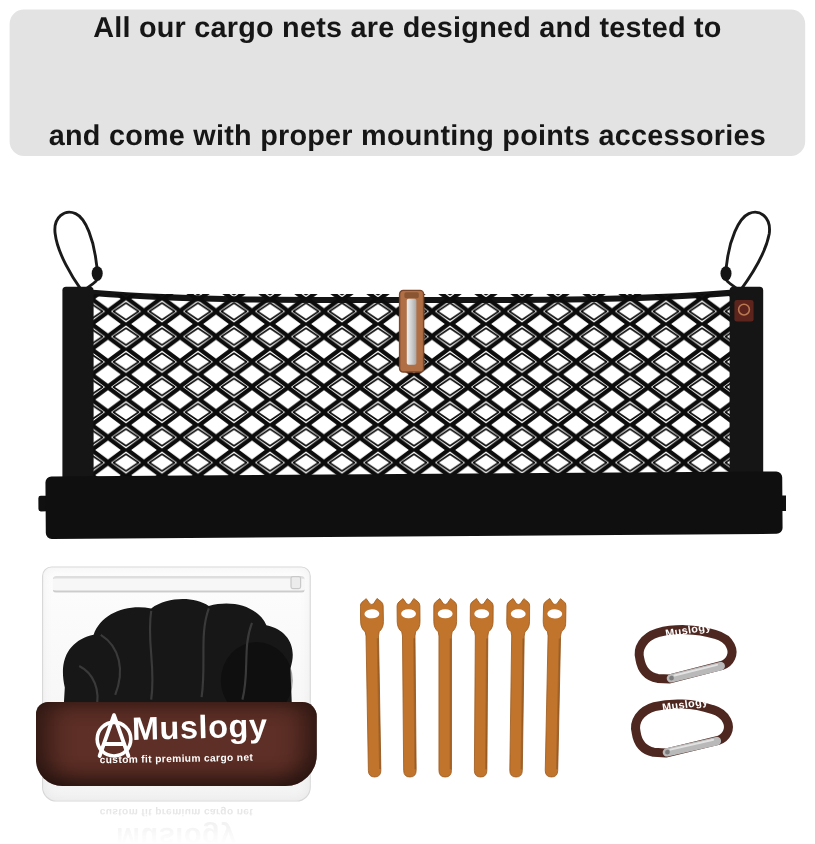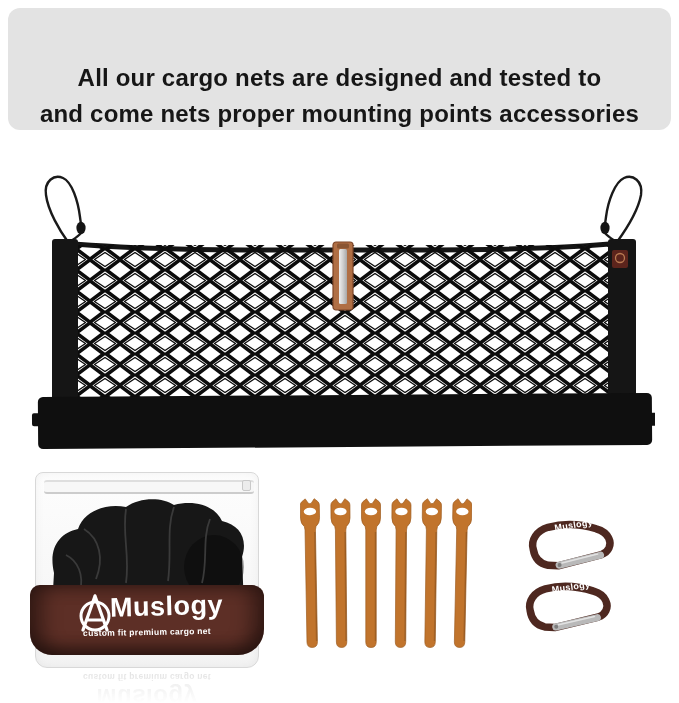--- a/index.html
+++ b/index.html
@@ -1,22 +1,22 @@
 <!DOCTYPE html>
 <html><head>
 <meta charset="utf-8">
 <style>
   html,body{margin:0;padding:0;background:#fff;}
   .canvas{position:relative;width:679px;height:703px;background:#ffffff;overflow:hidden;
           font-family:"Liberation Sans",sans-serif;}
 
   
   .header{position:absolute;left:8px;top:8px;width:663px;height:122px;background:#e3e3e3;
-          border-radius:12px;display:flex;flex-direction:column;justify-content:flex-end;
-          align-items:center;gap:4px;}
+          border-radius:12px;display:flex;flex-direction:column;justify-content:space-between;
+          align-items:center;gap:16px;}
   .header .line{font-size:24px;font-weight:700;color:#161616;line-height:32px;
                 white-space:nowrap;letter-spacing:0.2px;}
 
   
   .net-wrap{position:absolute;left:30px;top:165px;width:625px;height:292px;}
 
   
   .bag{position:absolute;left:33px;top:470px;width:228px;height:233px;}
   .bag-body{position:absolute;left:2px;top:2px;width:222px;height:194px;
             background:linear-gradient(#fdfdfd,#f3f3f3);
@@ -57,21 +57,21 @@
   .carabiner.c1{left:8px;top:6px;}
   .carabiner.c2{left:5px;top:68px;}
 </style>
 </head>
 <body>
 
 <div class="canvas">
 
   <div class="header">
     <div class="line">All our cargo nets are designed and tested to</div>
-    <div class="line">and come nets proper mounting points accessories</div>
+    <div class="line">and come with proper mounting points accessories</div>
   </div>
 
   <div class="net-wrap">
     <svg width="625" height="292" viewBox="0 0 625 292">
       <defs>
         <pattern id="mesh" width="30" height="21" patternUnits="userSpaceOnUse">
           <path d="M15,-1 L30.5,10.5 L15,22 L-0.5,10.5 Z" fill="none" stroke="#0c0c0c" stroke-width="3.6" stroke-linejoin="round"></path>
           <path d="M15,3.5 L25.5,10.5 L15,17.5 L4.5,10.5 Z" fill="none" stroke="#0c0c0c" stroke-width="1.4" stroke-linejoin="round"></path>
         </pattern>
         <linearGradient id="metal" x1="0" y1="0" x2="1" y2="0">

